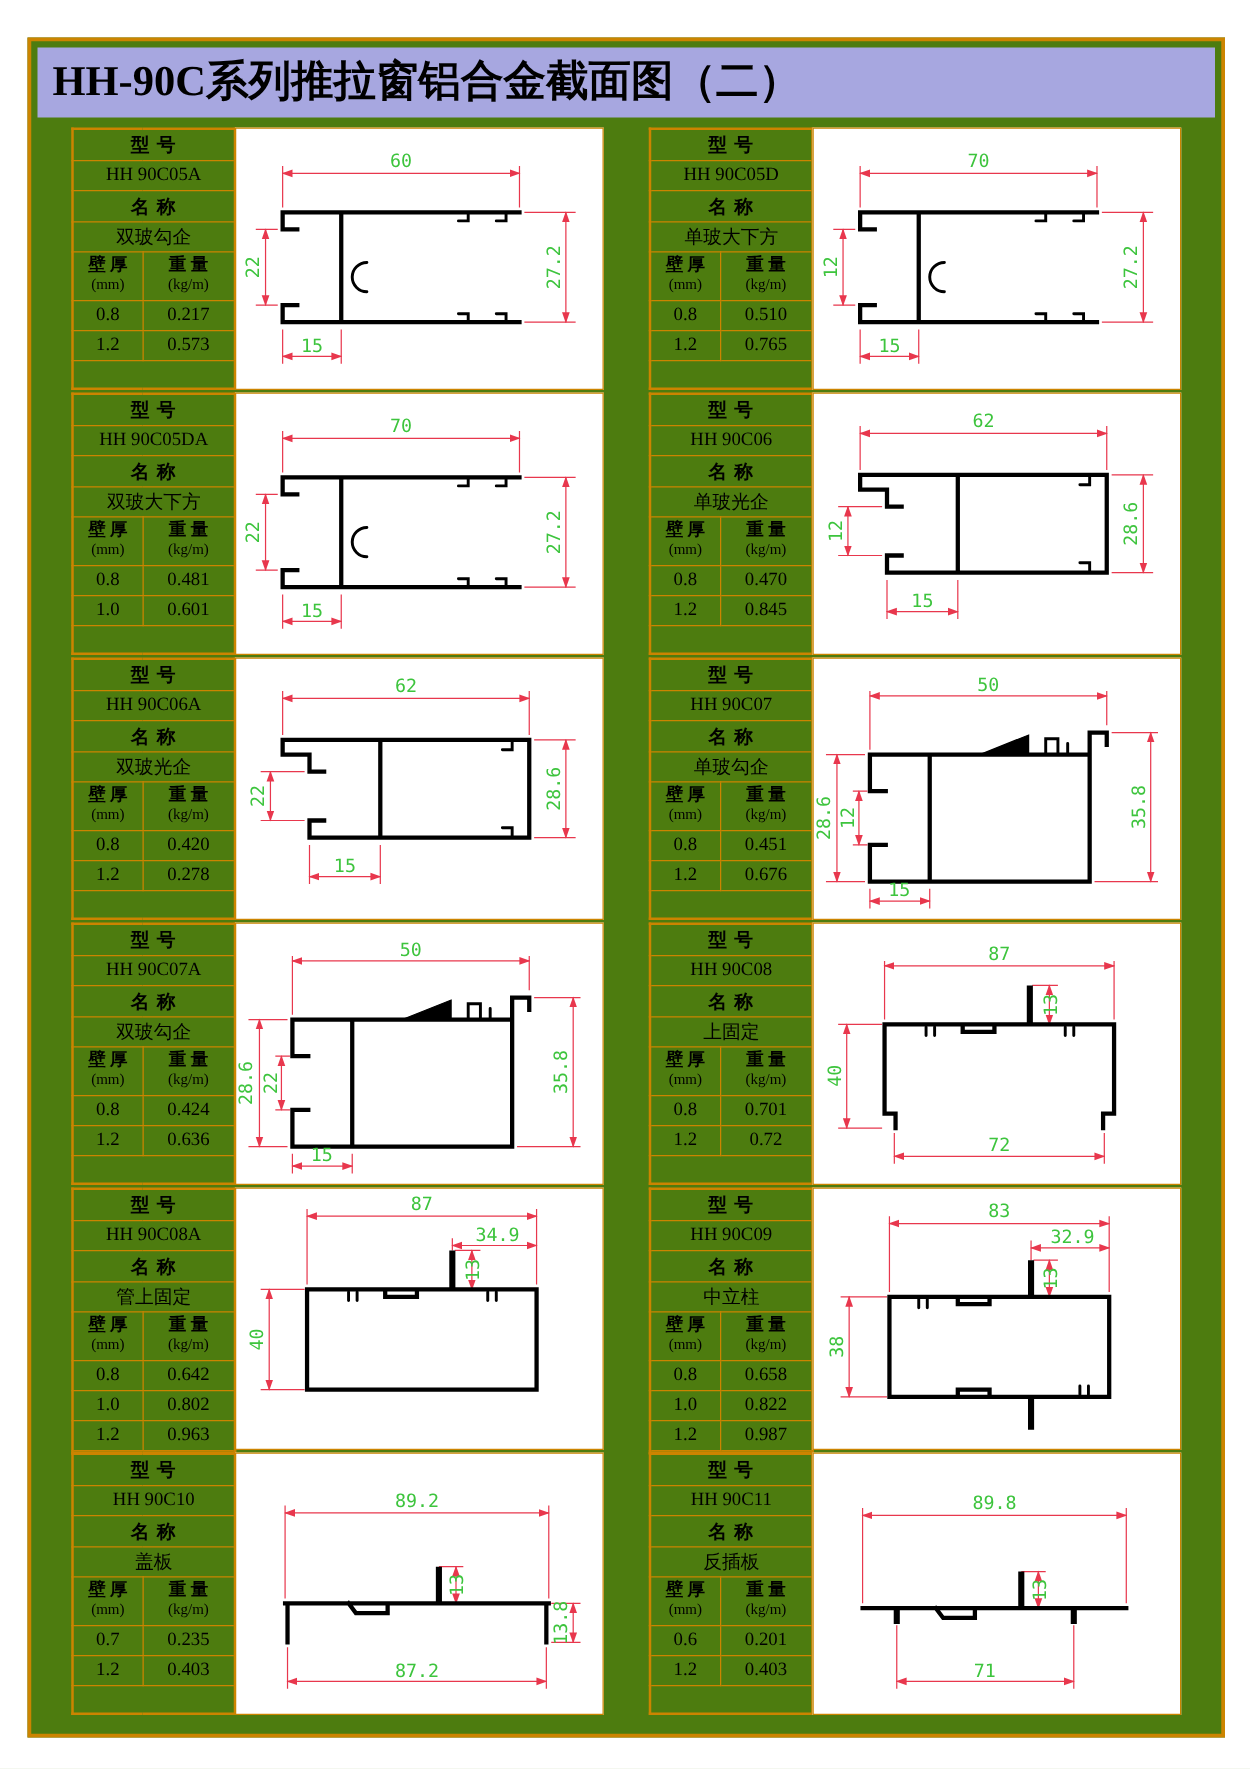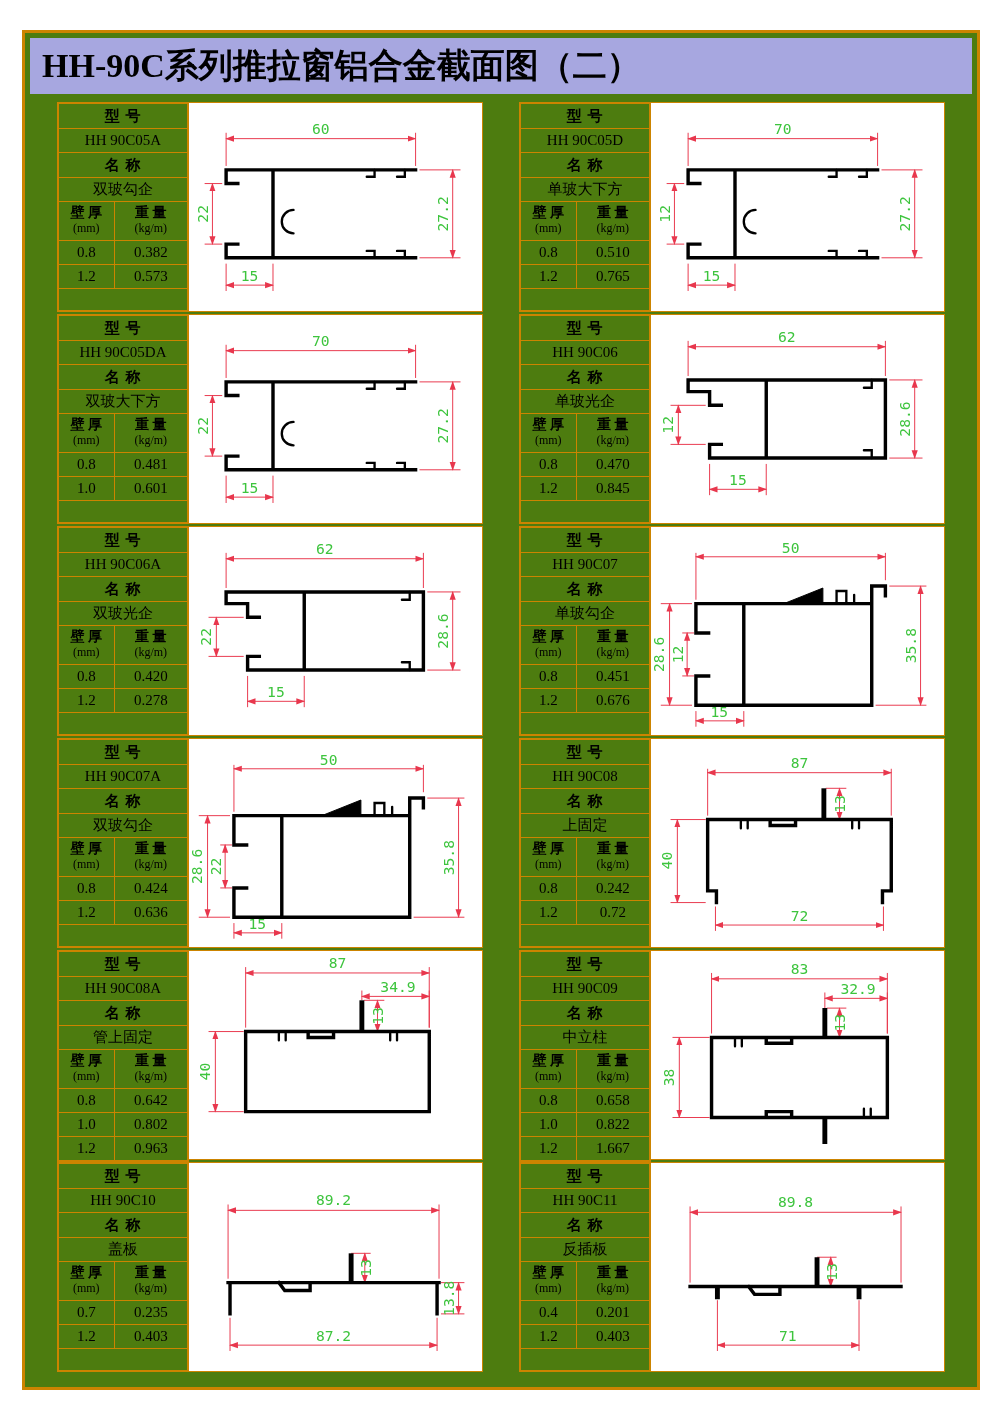--- a/index.html
+++ b/index.html
@@ -144,21 +144,21 @@
             </tr>
         <tr class="v">
               <td colspan="2">双玻勾企</td>
             </tr>
         <tr class="h2">
           <td><span>壁 厚</span><br><span class="u">(mm)</span></td>
           <td><span>重 量</span><br><span class="u">(kg/m)</span></td>
         </tr>
         <tr class="v">
               <td>0.8</td>
-              <td>0.382</td>
+              <td>0.217</td>
             </tr>
         <tr class="v">
               <td>1.2</td>
               <td>0.573</td>
             </tr>
 
         <tr class="fill">
               <td colspan="2"></td>
             </tr>
       </tbody>
@@ -482,21 +482,21 @@
             </tr>
         <tr class="v">
               <td colspan="2">上固定</td>
             </tr>
         <tr class="h2">
           <td><span>壁 厚</span><br><span class="u">(mm)</span></td>
           <td><span>重 量</span><br><span class="u">(kg/m)</span></td>
         </tr>
         <tr class="v">
               <td>0.8</td>
-              <td>0.242</td>
+              <td>0.701</td>
             </tr>
         <tr class="v">
               <td>1.2</td>
               <td>0.72</td>
             </tr>
 
         <tr class="fill">
               <td colspan="2"></td>
             </tr>
       </tbody>
@@ -589,21 +589,21 @@
         <tr class="v">
               <td>0.8</td>
               <td>0.658</td>
             </tr>
         <tr class="v">
               <td>1.0</td>
               <td>0.822</td>
             </tr>
         <tr class="v">
               <td>1.2</td>
-              <td>1.667</td>
+              <td>0.987</td>
             </tr>
         <tr class="fill">
               <td colspan="2"></td>
             </tr>
       </tbody>
         </table>
       <div class="draw">
         <svg viewBox="0 0 300 212">
           <use href="#shape-f"></use>
           <text class="dim" x="152" y="23">83</text>
@@ -679,21 +679,21 @@
               <td colspan="2">名    称</td>
             </tr>
         <tr class="v">
               <td colspan="2">反插板</td>
             </tr>
         <tr class="h2">
           <td><span>壁 厚</span><br><span class="u">(mm)</span></td>
           <td><span>重 量</span><br><span class="u">(kg/m)</span></td>
         </tr>
         <tr class="v">
-              <td>0.4</td>
+              <td>0.6</td>
               <td>0.201</td>
             </tr>
         <tr class="v">
               <td>1.2</td>
               <td>0.403</td>
             </tr>
 
         <tr class="fill">
               <td colspan="2"></td>
             </tr>

